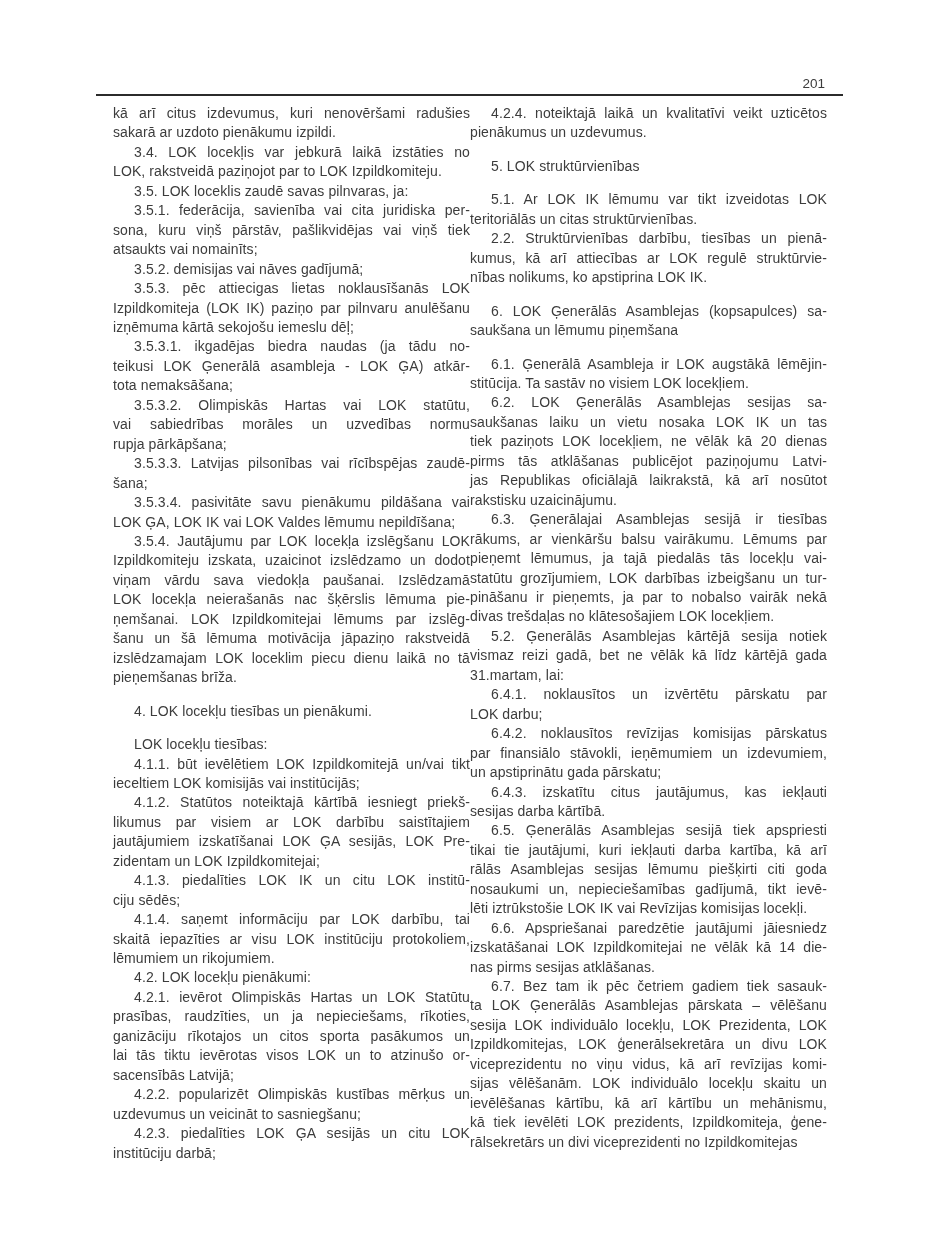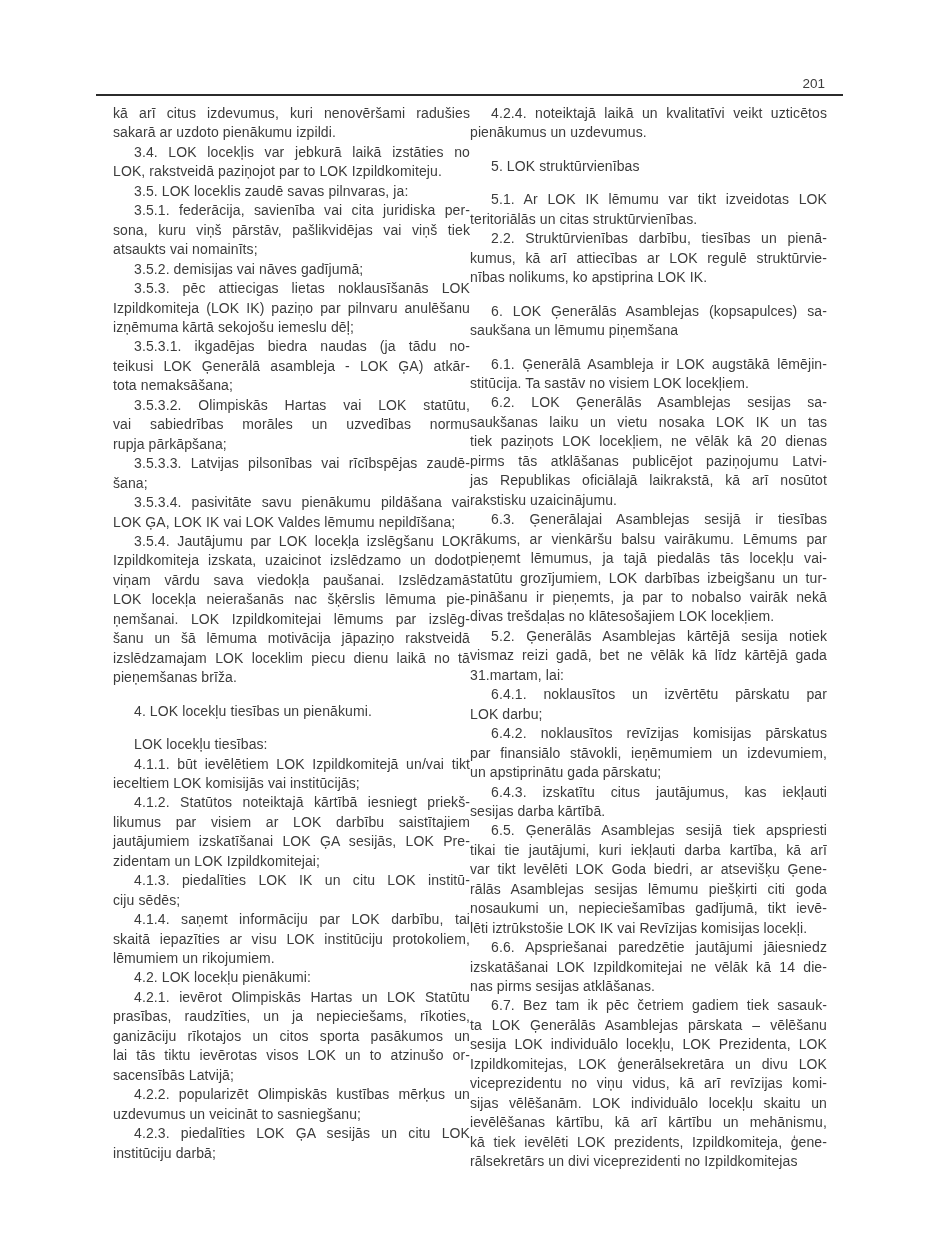--- a/index.html
+++ b/index.html
@@ -108,21 +108,21 @@
         <div class="para indent">
           <div class="line">3.5.3.3. Latvijas pilsonības vai rīcībspējas zaudē-</div>
           <div class="line">šana;</div>
         </div>
         <div class="para indent">
           <div class="line">3.5.3.4. pasivitāte savu pienākumu pildāšana vai</div>
           <div class="line">LOK ĢA, LOK IK vai LOK Valdes lēmumu nepildīšana;</div>
         </div>
         <div class="para indent">
           <div class="line">3.5.4. Jautājumu par LOK locekļa izslēgšanu LOK</div>
-          <div class="line">Izpildkomiteja izskata, uzaicinot izslēdzamo un dodot</div>
+          <div class="line">Izpildkomiteju izskata, uzaicinot izslēdzamo un dodot</div>
           <div class="line">viņam vārdu sava viedokļa paušanai. Izslēdzamā</div>
           <div class="line">LOK locekļa neierašanās nac šķērslis lēmuma pie-</div>
           <div class="line">ņemšanai. LOK Izpildkomitejai lēmums par izslēg-</div>
           <div class="line">šanu un šā lēmuma motivācija jāpaziņo rakstveidā</div>
           <div class="line">izslēdzamajam LOK loceklim piecu dienu laikā no tā</div>
           <div class="line">pieņemšanas brīža.</div>
         </div>
         <div class="para heading">
           <div class="line">4. LOK locekļu tiesības un pienākumi.</div>
         </div>
@@ -222,21 +222,20 @@
           <div class="line">par finansiālo stāvokli, ieņēmumiem un izdevumiem,</div>
           <div class="line">un apstiprinātu gada pārskatu;</div>
         </div>
         <div class="para indent">
           <div class="line">6.4.3. izskatītu citus jautājumus, kas iekļauti</div>
           <div class="line">sesijas darba kārtībā.</div>
         </div>
         <div class="para indent">
           <div class="line">6.5. Ģenerālās Asamblejas sesijā tiek apspriesti</div>
           <div class="line">tikai tie jautājumi, kuri iekļauti darba kartība, kā arī</div>
-          <div class="line">var tikt levēlēti LOK Goda biedri, ar atsevišķu Ģene-</div>
           <div class="line">rālās Asamblejas sesijas lēmumu piešķirti citi goda</div>
           <div class="line">nosaukumi un, nepieciešamības gadījumā, tikt ievē-</div>
           <div class="line">lēti iztrūkstošie LOK IK vai Revīzijas komisijas locekļi.</div>
         </div>
         <div class="para indent">
           <div class="line">6.6. Apspriešanai paredzētie jautājumi jāiesniedz</div>
           <div class="line">izskatāšanai LOK Izpildkomitejai ne vēlāk kā 14 die-</div>
           <div class="line">nas pirms sesijas atklāšanas.</div>
         </div>
         <div class="para indent">

